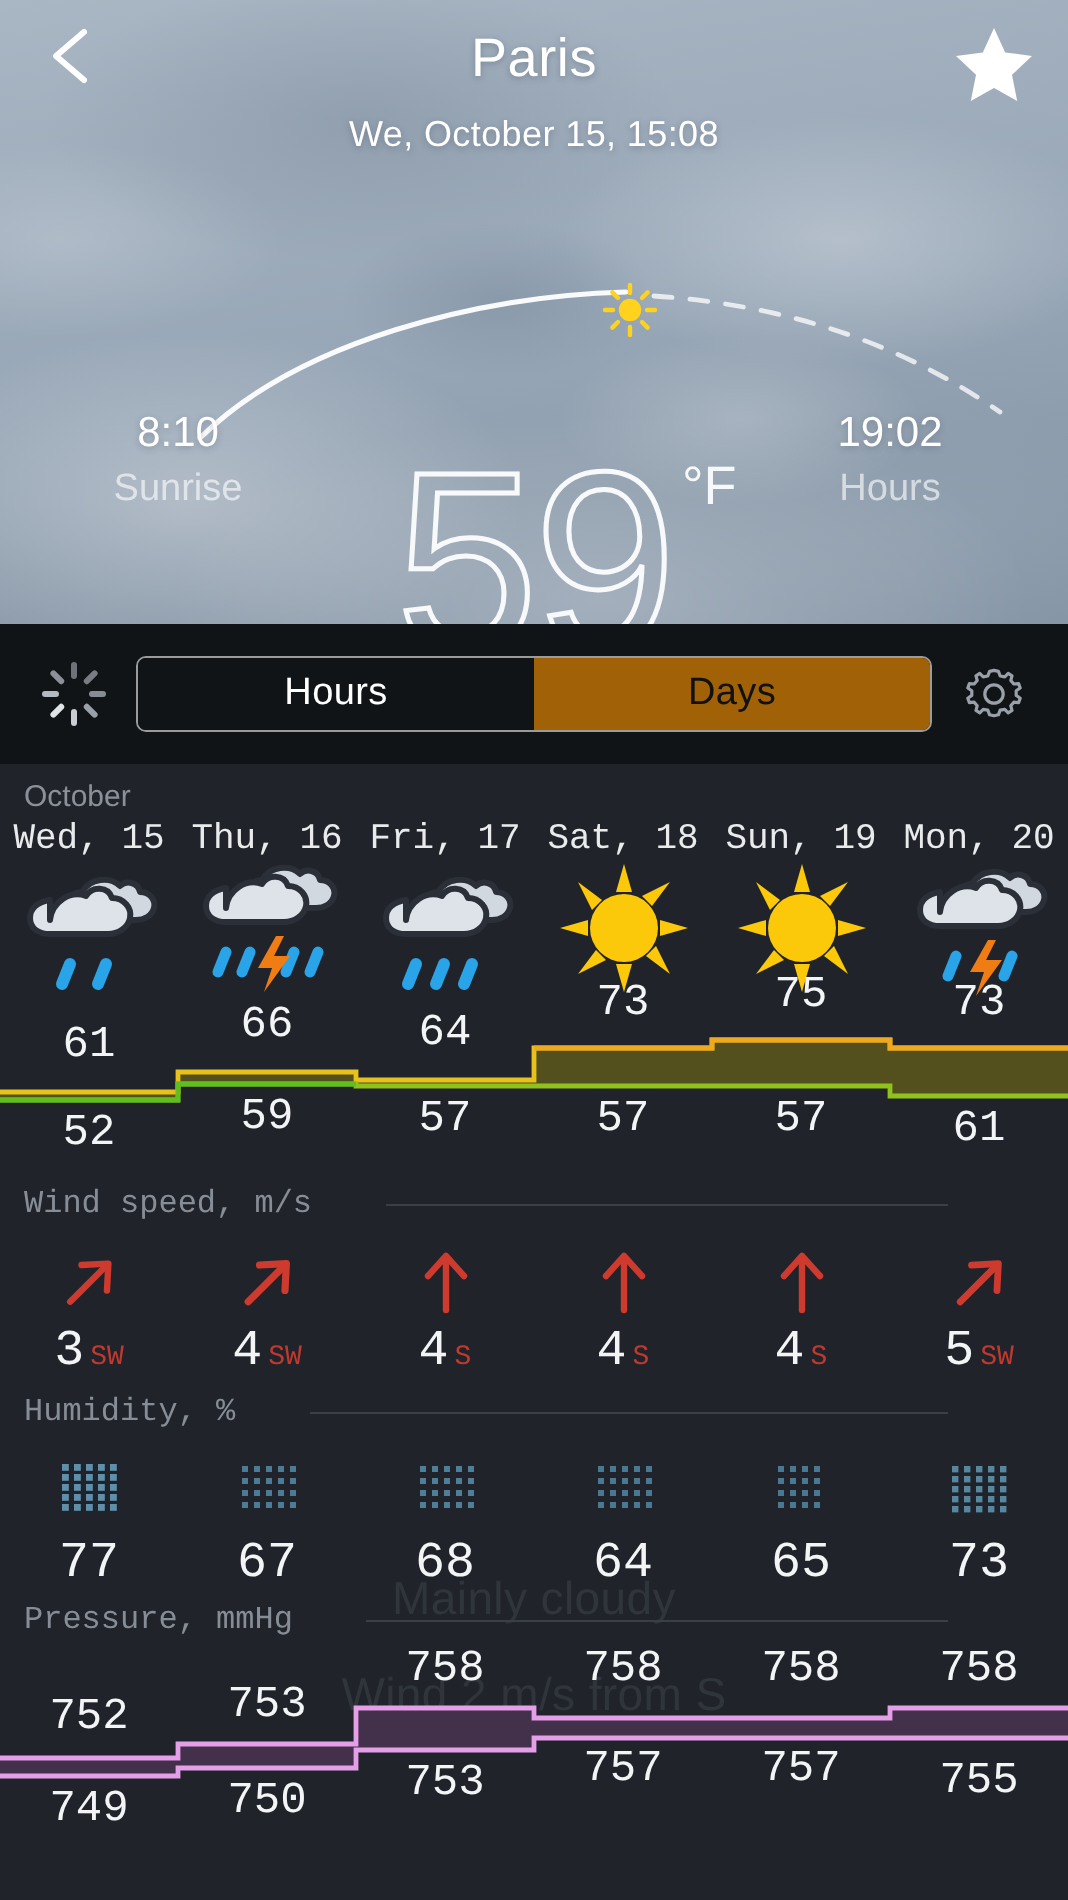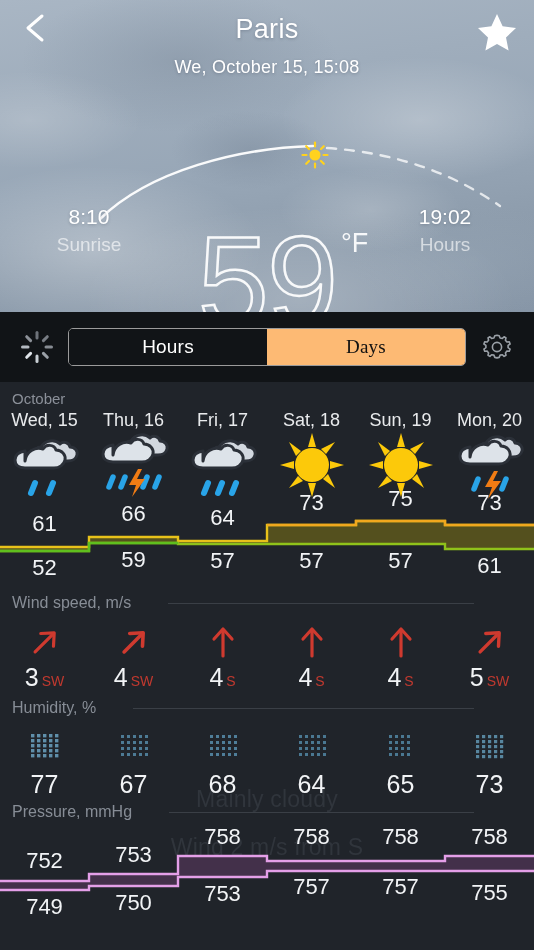--- a/index.html
+++ b/index.html
@@ -72,35 +72,35 @@
   .spinner-icon { width:46px; height:40px; display:flex; align-items:center; justify-content:center; }
   .seg {
     flex:1; height:38px; margin:0 8px; display:flex;
     border:1px solid #9b9b9b; border-radius:5px; overflow:hidden;
   }
   .seg-btn {
     flex:1; display:flex; align-items:center; justify-content:center;
     font-size:19px; letter-spacing:.2px; cursor:pointer;
   }
   .seg-btn.inactive { background:#111417; color:#fff; }
-  .seg-btn.active { background:#fdba74; color:#111;font-family:Liberation Serif, serif; }
+  .seg-btn.active { background:#a16207; color:#111; }
   .gear-icon { width:46px; height:40px; display:flex; align-items:center; justify-content:center; }
 
   
   .body { position:relative; background:#20242a; height:584px; overflow:hidden; }
   .watermark {
     position:absolute; left:0; width:534px; text-align:center;
     color:#30353c; font-size:23px; letter-spacing:.2px; z-index:1; pointer-events:none;
   }
   .wm1 { top:404px; }
   .wm2 { top:452px; }
 
   .month { position:absolute; left:12px; top:8px; font-size:15px; color:#8b9099; z-index:3; }
 
-  .cols { position:absolute; left:0; top:0; width:484px; z-index:2; }
+  .cols { position:absolute; left:0; top:0; width:484px; z-index:2;font-family:Liberation Mono, monospace; }
   .col-row { display:flex; width:534px; }
   .col { width:89px; text-align:center; position:relative; }
 
   .daylabel { font-size:18px; color:#e8eaec; padding-top:28px; }
 
   .icon-cell { height:72px; display:flex; align-items:flex-end; justify-content:center; padding-bottom:2px; }
 
   
   .chart { position:relative; width:534px; height:88px; }
   .chart svg { position:absolute; left:0; top:0; }

